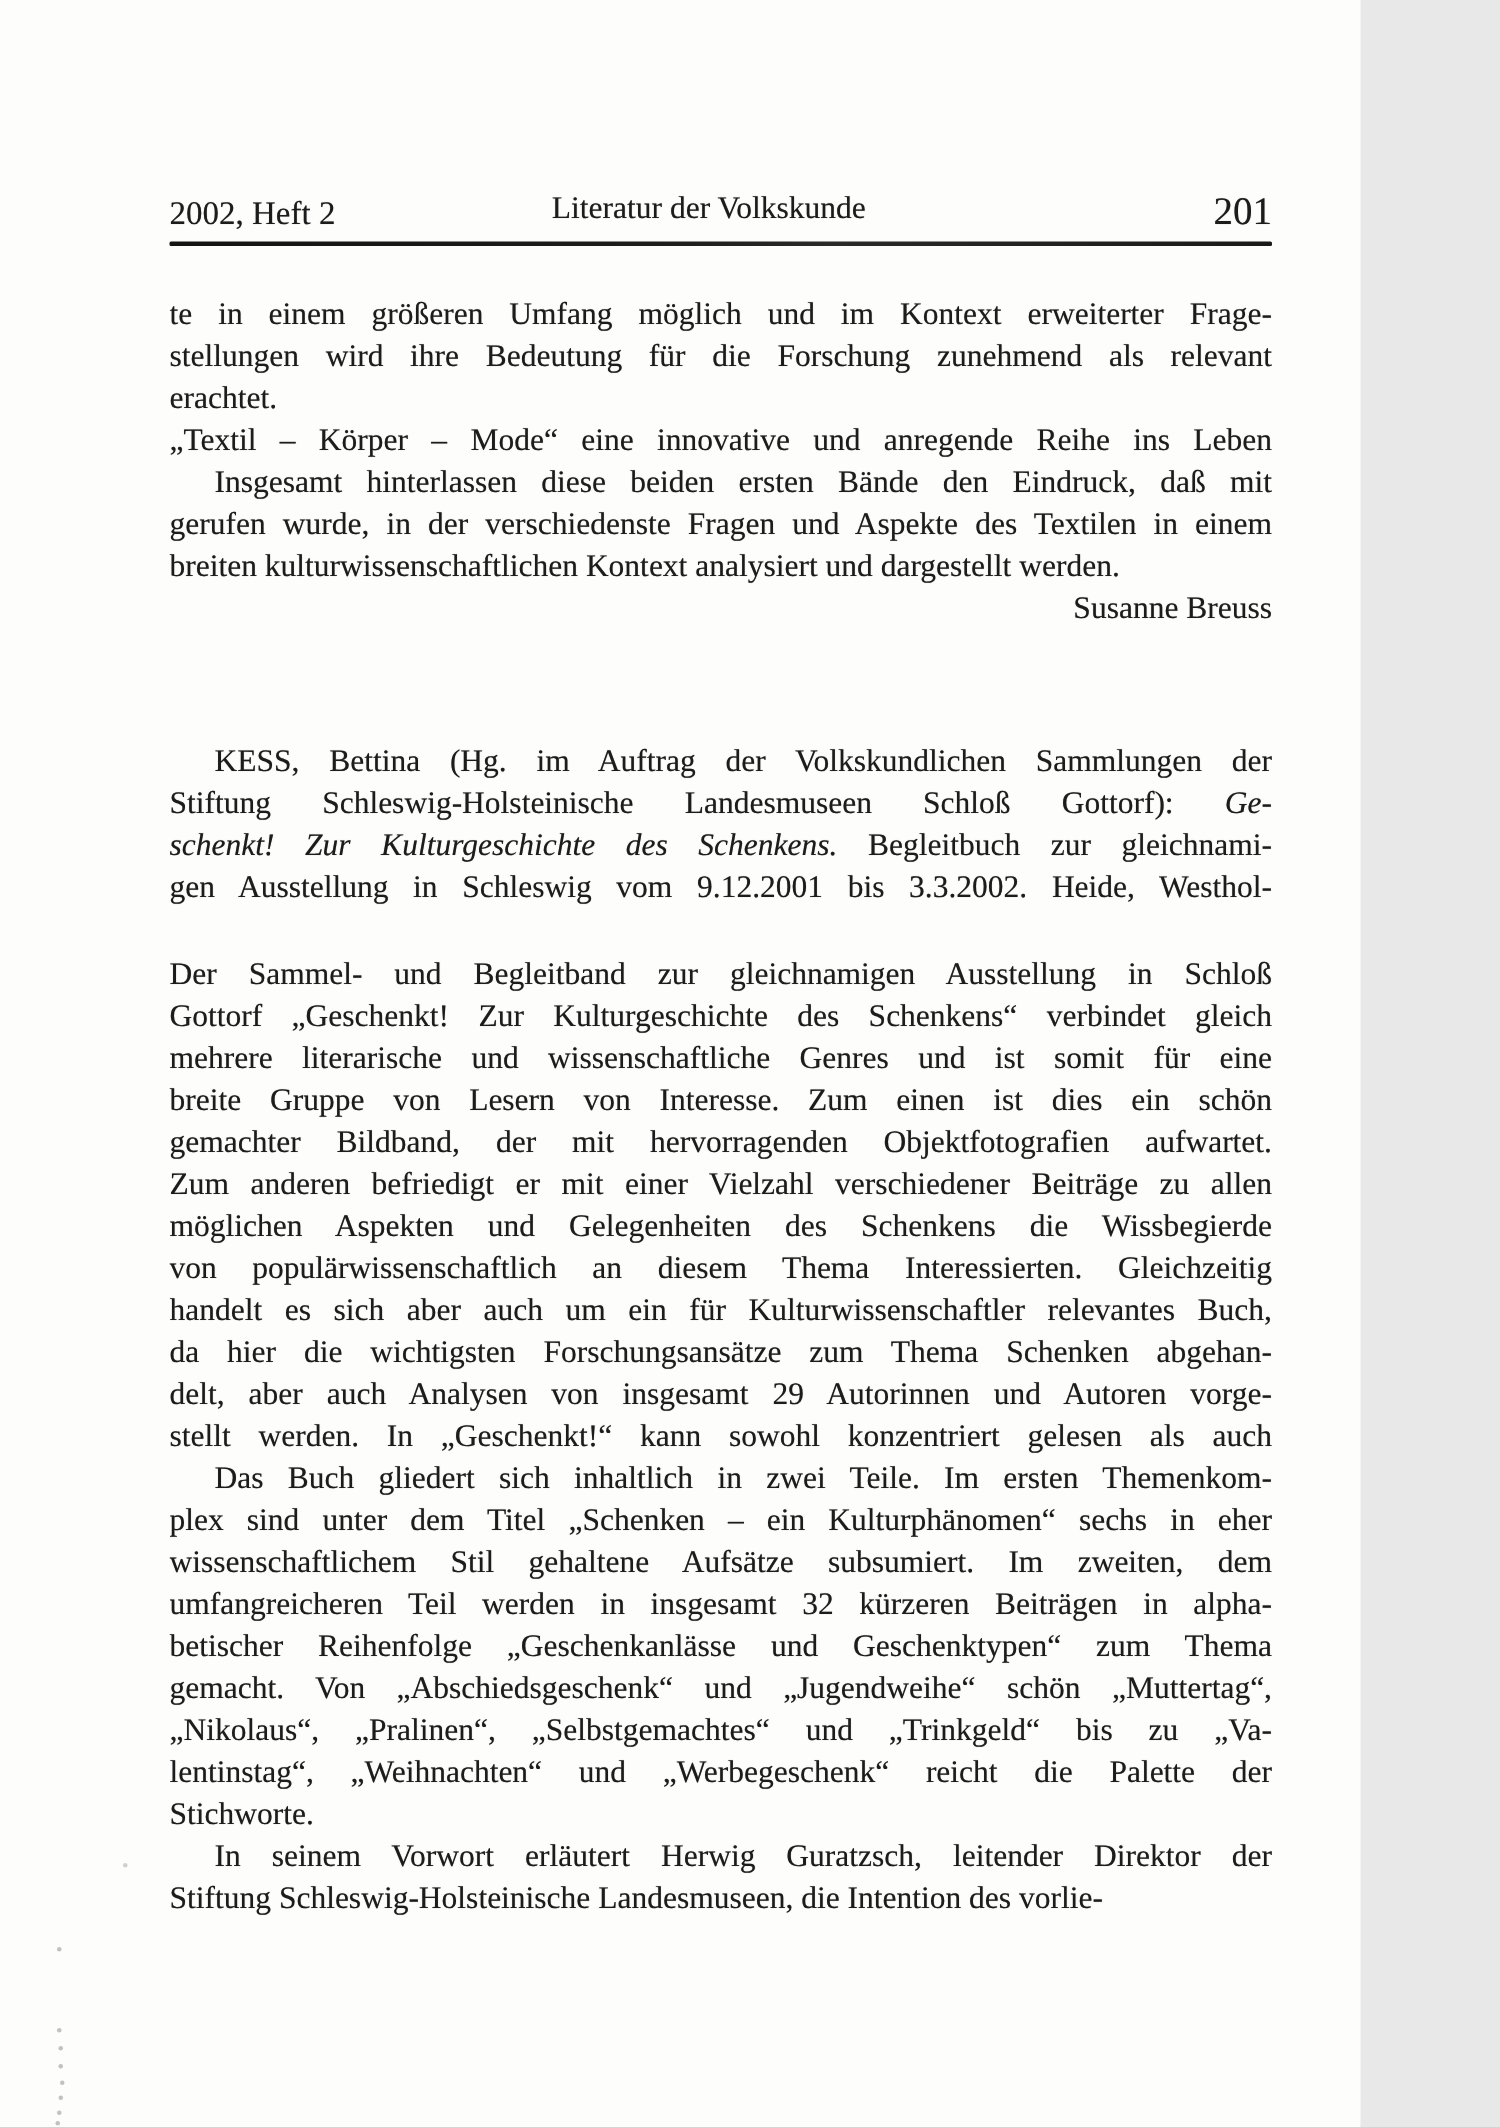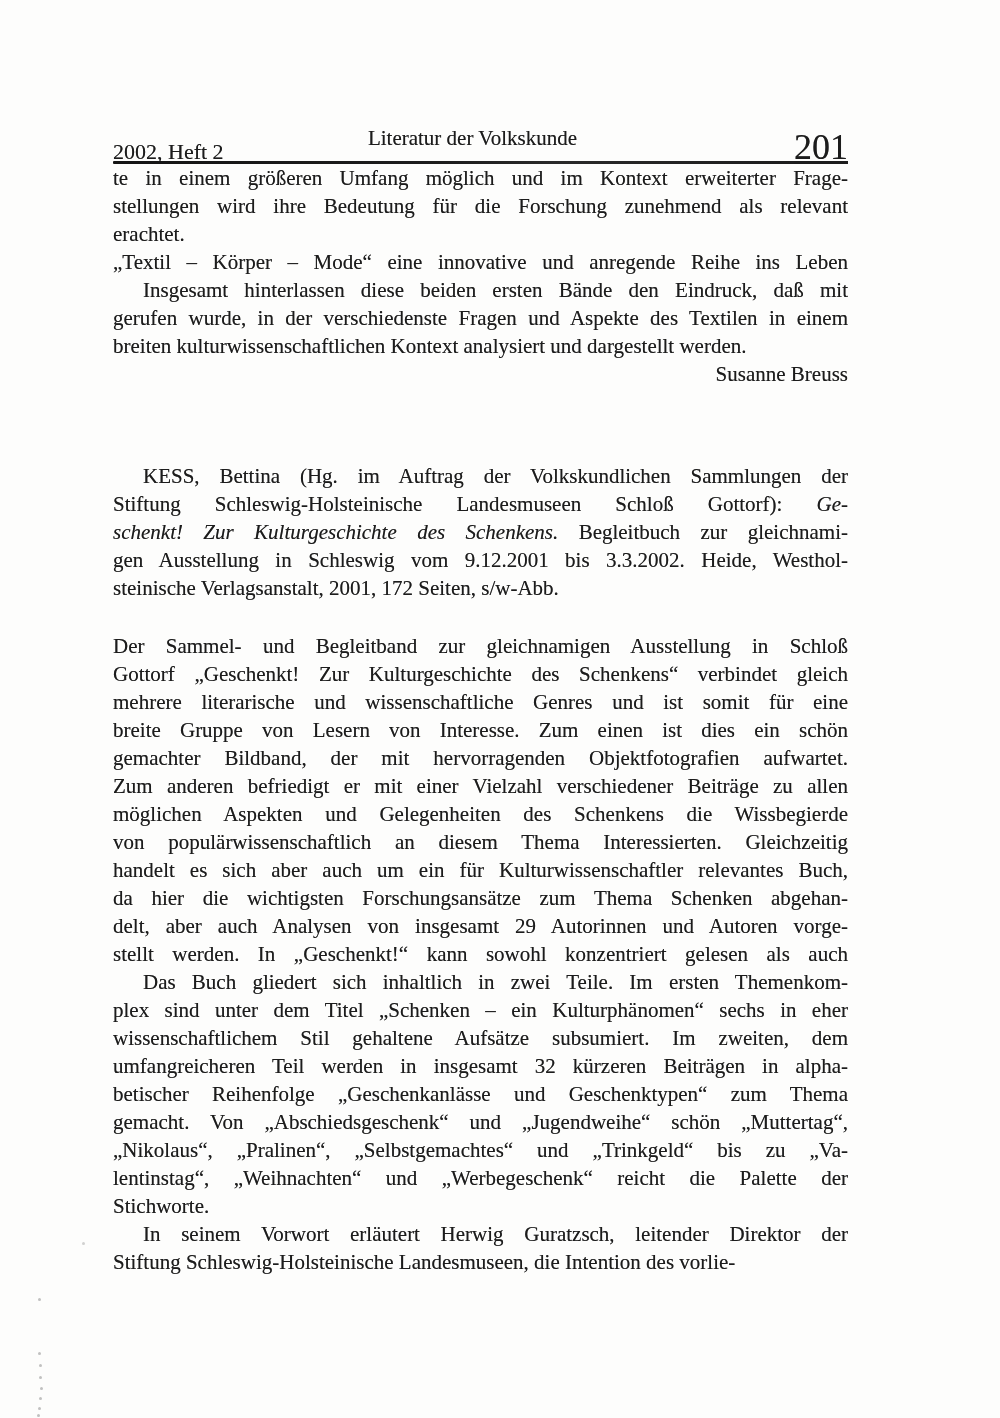--- a/index.html
+++ b/index.html
@@ -2,21 +2,21 @@
 <html><head>
 <meta charset="utf-8">
 <style>
   html, body {
     margin: 0;
     padding: 0;
     background: #e8e8e8;
   }
   .page {
     position: relative;
-    width: 1000px;
+    width: 907px;
     height: 1418px;
     background: #fdfdfc;
     overflow: hidden;
     font-family: "Liberation Serif", serif;
     color: #1c1c1c;
     text-shadow: 0 0 0.5px rgba(25,25,25,0.55);
   }
   .content {
     position: absolute;
     left: 113px;
@@ -34,30 +34,29 @@
   .header-center {
     position: absolute;
     left: 0; right: 16px;
     text-align: center;
     font-size: 21px;
   }
   .header-right {
     margin-left: auto;
     position: relative;
     z-index: 2;
-    font-size: 36px;
-    text-decoration: underline;
+    font-size: 26px;
   }
   .header-rule {
     height: 3px;
     background: linear-gradient(90deg, #141414 0%, #1d1d1d 45%, #2a2a2a 60%, #1a1a1a 100%);
     margin-top: 5px;
     border-radius: 1px;
   }
-  .section-review-conclusion { }
+  .section-review-conclusion { margin-top: 31px; }
   .section-bibliographic-entry { margin-top: 74px; font-family: Liberation Serif, serif; }
   .section-review-body { margin-top: 30px; }
   .para { }
   .line {
     font-size: 21px;
     line-height: 28px;
     height: 28px;
     overflow: hidden;
     text-align: justify;
     text-align-last: justify;
@@ -106,21 +105,20 @@
         <div class="para right">
           <div class="line last"><span>Susanne Breuss</span></div>
         </div>
       </div>
     <div class="section section-bibliographic-entry">
         <div class="para">
           <div class="line indent"><span>KESS, Bettina (Hg. im Auftrag der Volkskundlichen Sammlungen der</span></div>
           <div class="line"><span>Stiftung Schleswig-Holsteinische Landesmuseen Schloß Gottorf): </span><i>Ge-</i></div>
           <div class="line"><i>schenkt! Zur Kulturgeschichte des Schenkens.</i><span> Begleitbuch zur gleichnami-</span></div>
           <div class="line"><span>gen Ausstellung in Schleswig vom 9.12.2001 bis 3.3.2002. Heide, Westhol-</span></div>
-          <div class="line last"><span>steinische Verlagsanstalt, 2001, 172 Seiten, s/w-Abb.</span></div>
         </div>
       </div>
     <div class="section section-review-body">
         <div class="para">
           <div class="line"><span>Der Sammel- und Begleitband zur gleichnamigen Ausstellung in Schloß</span></div>
           <div class="line"><span>Gottorf „Geschenkt! Zur Kulturgeschichte des Schenkens“ verbindet gleich</span></div>
           <div class="line"><span>mehrere literarische und wissenschaftliche Genres und ist somit für eine</span></div>
           <div class="line"><span>breite Gruppe von Lesern von Interesse. Zum einen ist dies ein schön</span></div>
           <div class="line"><span>gemachter Bildband, der mit hervorragenden Objektfotografien aufwartet.</span></div>
           <div class="line"><span>Zum anderen befriedigt er mit einer Vielzahl verschiedener Beiträge zu allen</span></div>

